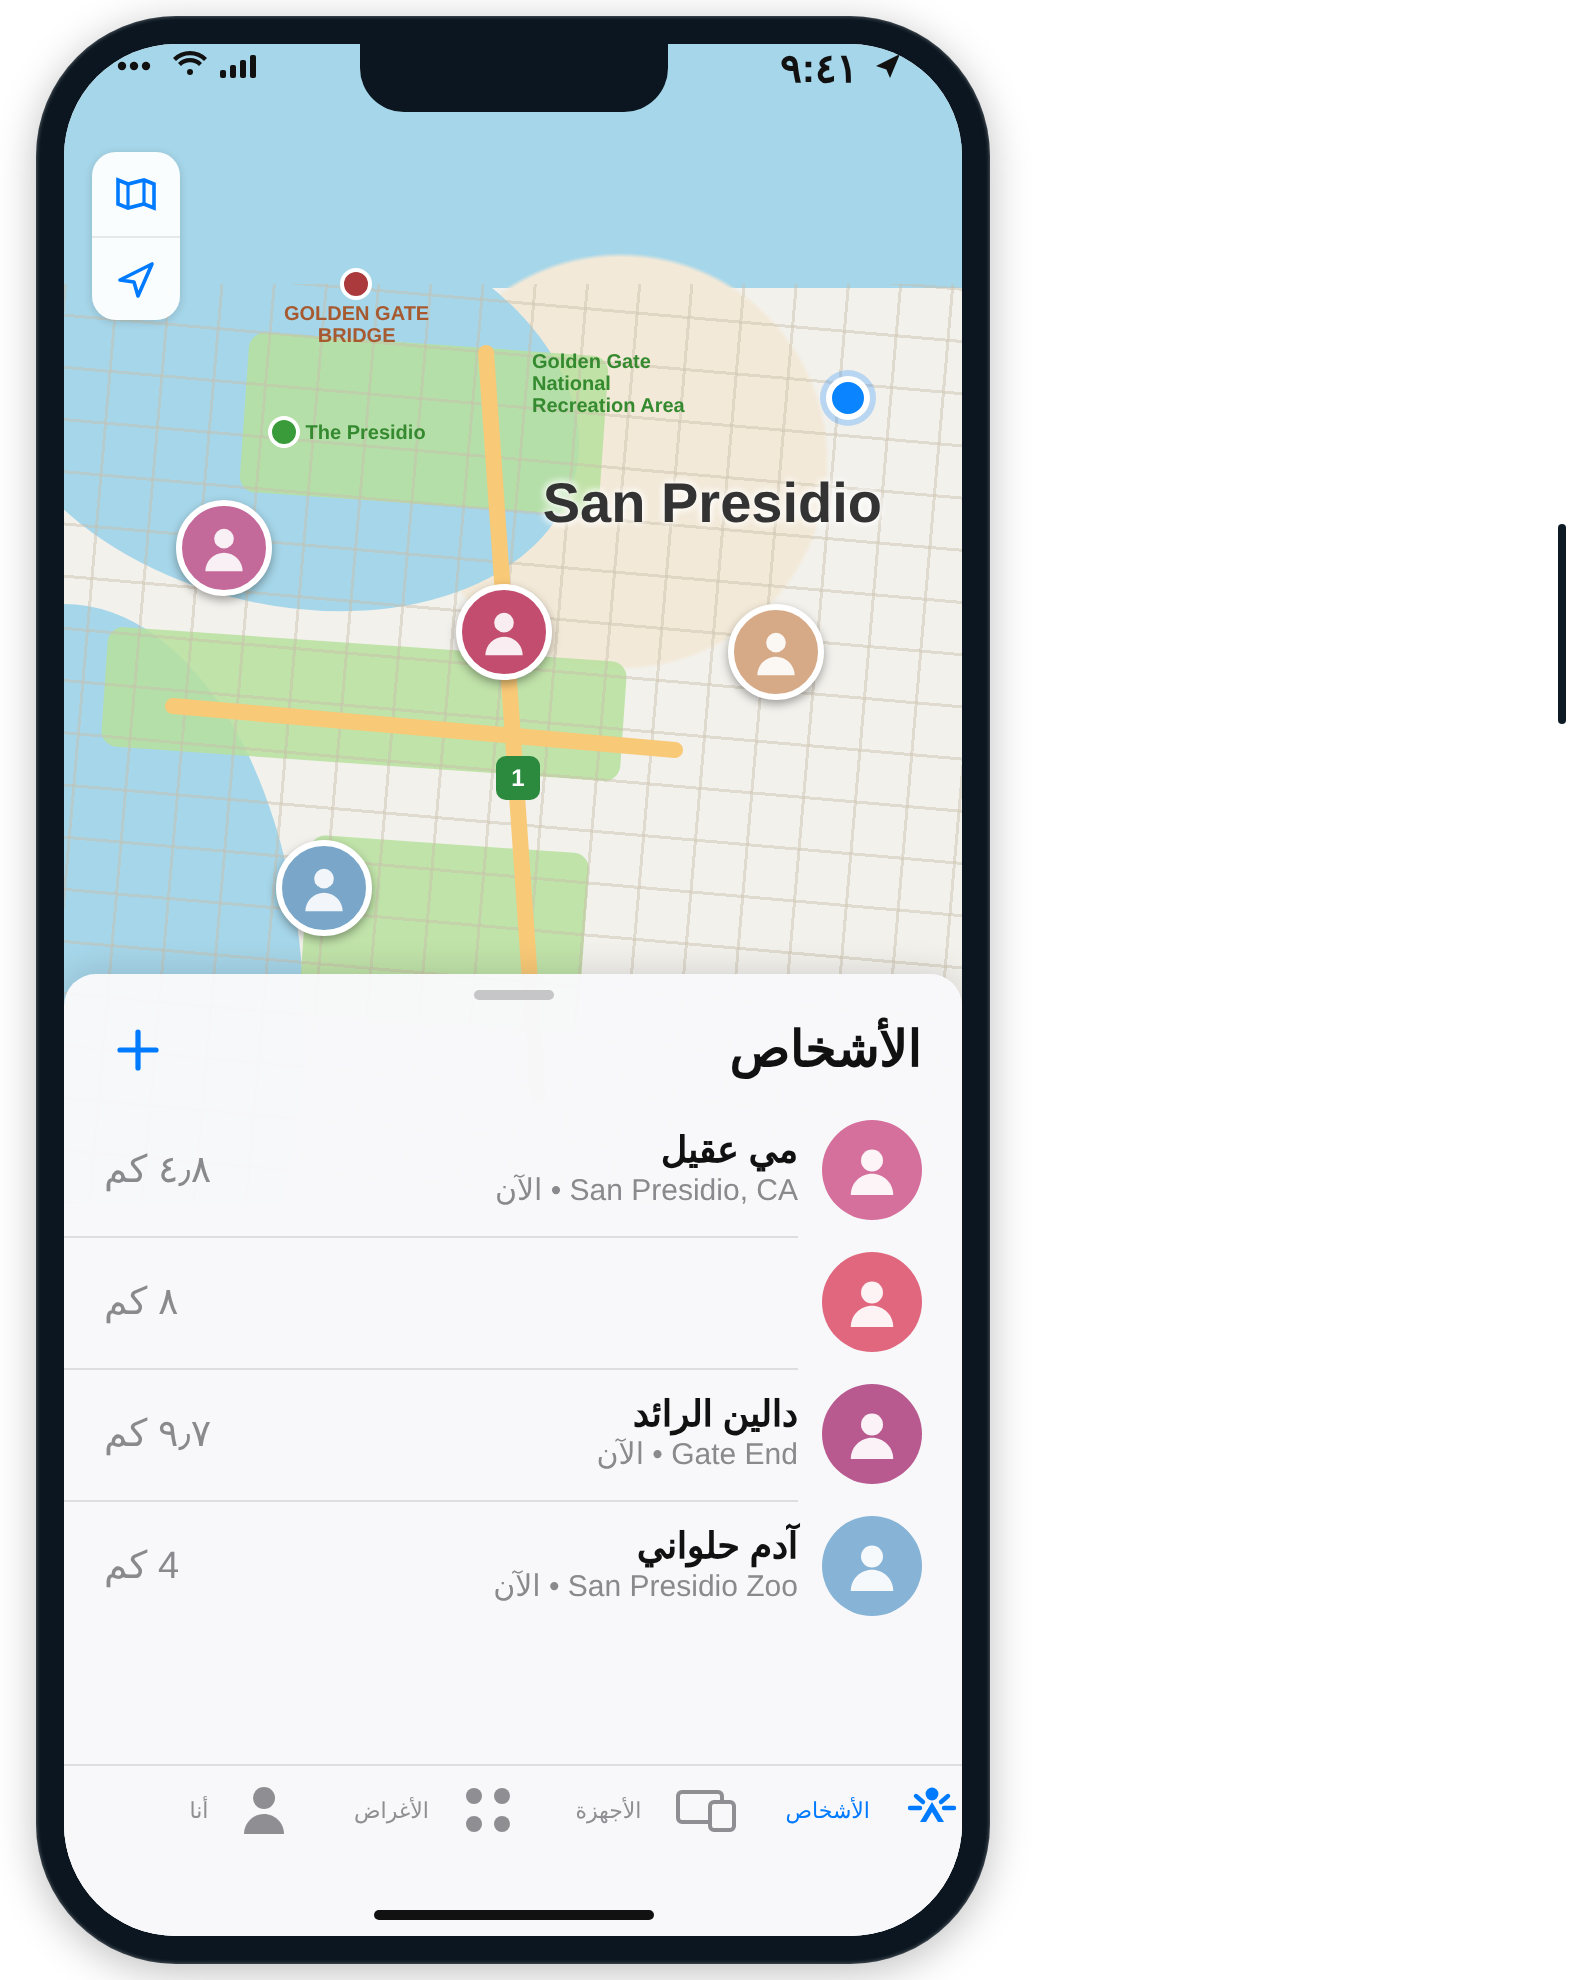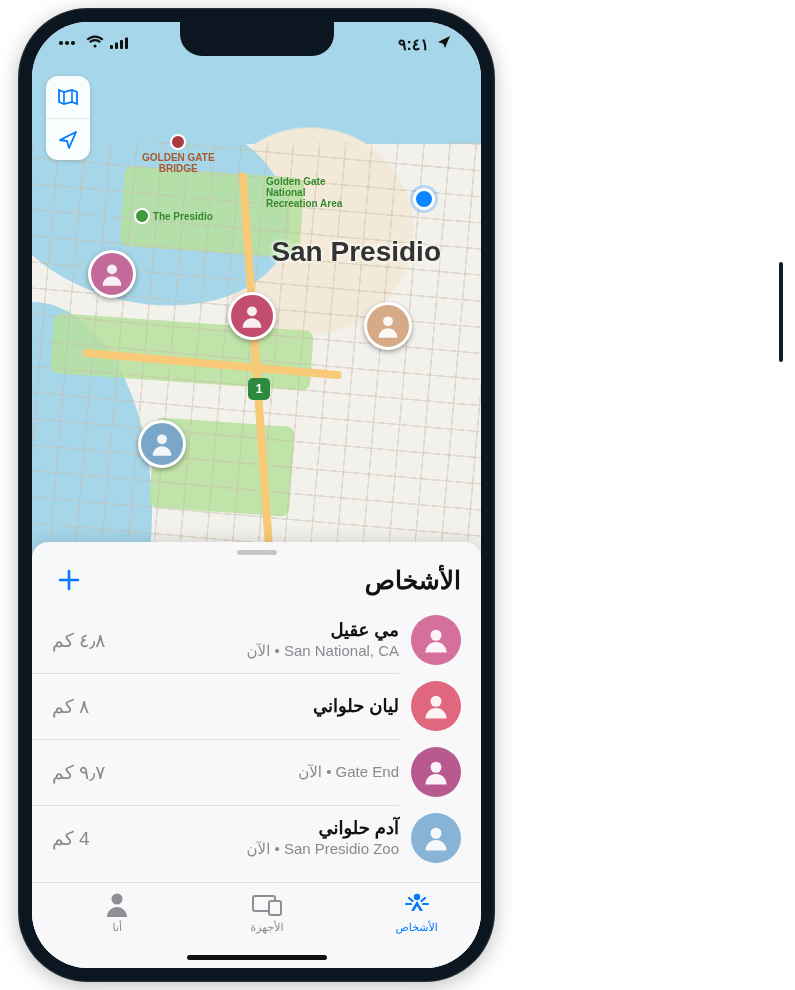--- a/index.html
+++ b/index.html
@@ -39,23 +39,23 @@
     border-bottom-left-radius: 22px;
     border-bottom-right-radius: 22px;
     z-index: 50;
   }
   .status-bar {
     position: absolute;
     top: 0; left: 0; right: 0;
     height: 44px;
     display: flex;
     justify-content: space-between;
-    align-items: center;
+    align-items: flex-start;
     padding: 0 30px 0 26px;
-    font-size: 16px;
+    font-size: 20px;
     font-weight: 600;
     color: #111;
     z-index: 40;
     direction: ltr;
   }
   .status-left { display: flex; align-items: center; gap: 6px; }
   .status-right { display: flex; align-items: center; gap: 4px; font-variant-numeric: tabular-nums; }
   .status-right svg { margin-left: 4px; }
   .map-area {
     position: absolute;
@@ -141,21 +141,21 @@
     border-radius: 50%;
     border: 3px solid #fff;
     box-shadow: 0 2px 5px rgba(0,0,0,.35);
     display: flex; align-items: center; justify-content: center;
     font-size: 26px;
     color: #fff;
   }
   .sheet {
     position: absolute;
     left: 0; right: 0; bottom: 0;
-    height: 426px;
+    height: 481px;
     background: rgba(248,248,250,.98);
     border-top-left-radius: 16px;
     border-top-right-radius: 16px;
     box-shadow: 0 -2px 16px rgba(0,0,0,.12);
     z-index: 60;
     display: flex;
     flex-direction: column;
   }
   .grabber {
     width: 40px; height: 5px;
@@ -219,23 +219,22 @@
     background: rgba(248,248,250,.96);
     border-top: 1px solid rgba(0,0,0,.1);
     display: flex;
     direction: rtl;
     align-items: flex-start;
     padding-top: 8px;
   }
   .tab {
     flex: 1;
     display: flex;
-    flex-direction: column;
     align-items: center;
-    gap: 2px;
+    gap: 16px;
     color: #8e8e93;
     font-size: 11px;
     padding-left: 21px;
   }
   .tab.active { color: #007aff; }
   .tab-icon { height: 28px; display:flex; align-items:center; }
   .home-indicator {
     position: absolute;
     bottom: 8px; left: 50%;
     transform: translateX(-50%);
@@ -403,44 +402,44 @@
       <div class="people-list" id="people-list">
           <div class="person-row">
             <div class="list-avatar" style="background: rgb(213, 111, 155);">
               <svg width="30" height="30" viewBox="0 0 24 24">
                 <circle cx="12" cy="8.2" r="4.4" fill="rgba(255,255,255,.92)"></circle>
                 <path d="M3.5 22c0-4.7 3.8-8.5 8.5-8.5s8.5 3.8 8.5 8.5" fill="rgba(255,255,255,.92)"></path>
               </svg>
             </div>
             <div class="person-text">
               <div class="person-name">مي عقيل</div>
-              <div class="person-loc"><span class="loc-place">San National, CA</span> • الآن</div>
+              <div class="person-loc"><span class="loc-place">San Presidio, CA</span> • الآن</div>
             </div>
             <div class="person-dist">٤٫٨ كم</div>
           </div>
           <div class="person-row">
             <div class="list-avatar" style="background: rgb(224, 103, 126);">
               <svg width="30" height="30" viewBox="0 0 24 24">
                 <circle cx="12" cy="8.2" r="4.4" fill="rgba(255,255,255,.92)"></circle>
                 <path d="M3.5 22c0-4.7 3.8-8.5 8.5-8.5s8.5 3.8 8.5 8.5" fill="rgba(255,255,255,.92)"></path>
               </svg>
             </div>
             <div class="person-text">
-              <div class="person-name">ليان حلواني</div>
             </div>
             <div class="person-dist">٨ كم</div>
           </div>
           <div class="person-row">
             <div class="list-avatar" style="background: rgb(184, 90, 143);">
               <svg width="30" height="30" viewBox="0 0 24 24">
                 <circle cx="12" cy="8.2" r="4.4" fill="rgba(255,255,255,.92)"></circle>
                 <path d="M3.5 22c0-4.7 3.8-8.5 8.5-8.5s8.5 3.8 8.5 8.5" fill="rgba(255,255,255,.92)"></path>
               </svg>
             </div>
             <div class="person-text">
+              <div class="person-name">دالين الرائد</div>
               <div class="person-loc"><span class="loc-place">Gate End</span> • الآن</div>
             </div>
             <div class="person-dist">٩٫٧ كم</div>
           </div>
           <div class="person-row">
             <div class="list-avatar" style="background: rgb(134, 179, 214);">
               <svg width="30" height="30" viewBox="0 0 24 24">
                 <circle cx="12" cy="8.2" r="4.4" fill="rgba(255,255,255,.92)"></circle>
                 <path d="M3.5 22c0-4.7 3.8-8.5 8.5-8.5s8.5 3.8 8.5 8.5" fill="rgba(255,255,255,.92)"></path>
               </svg>
@@ -468,20 +467,31 @@
             <div class="tab-icon">
               <svg width="32" height="24" viewBox="0 0 32 24">
                 <rect x="2" y="3" width="22" height="15" rx="2" fill="none" stroke="currentColor" stroke-width="2"></rect>
                 <rect x="18" y="8" width="12" height="14" rx="2" fill="#f8f8fa" stroke="currentColor" stroke-width="2"></rect>
               </svg>
             </div>
             <div>الأجهزة</div>
           </div>
           <div class="tab">
             <div class="tab-icon">
+              <svg width="26" height="26" viewBox="0 0 26 26">
+                <circle cx="6" cy="6" r="4" fill="currentColor"></circle>
+                <circle cx="20" cy="6" r="4" fill="currentColor"></circle>
+                <circle cx="6" cy="20" r="4" fill="currentColor"></circle>
+                <circle cx="20" cy="20" r="4" fill="currentColor"></circle>
+              </svg>
+            </div>
+            <div>الأغراض</div>
+          </div>
+          <div class="tab">
+            <div class="tab-icon">
               <svg width="24" height="26" viewBox="0 0 24 26">
                 <circle cx="12" cy="7" r="5.5" fill="currentColor"></circle>
                 <path d="M2 25c0-5.5 4.5-10 10-10s10 4.5 10 10" fill="currentColor"></path>
               </svg>
             </div>
             <div>أنا</div>
           </div>
         </div>
     </div>
 

